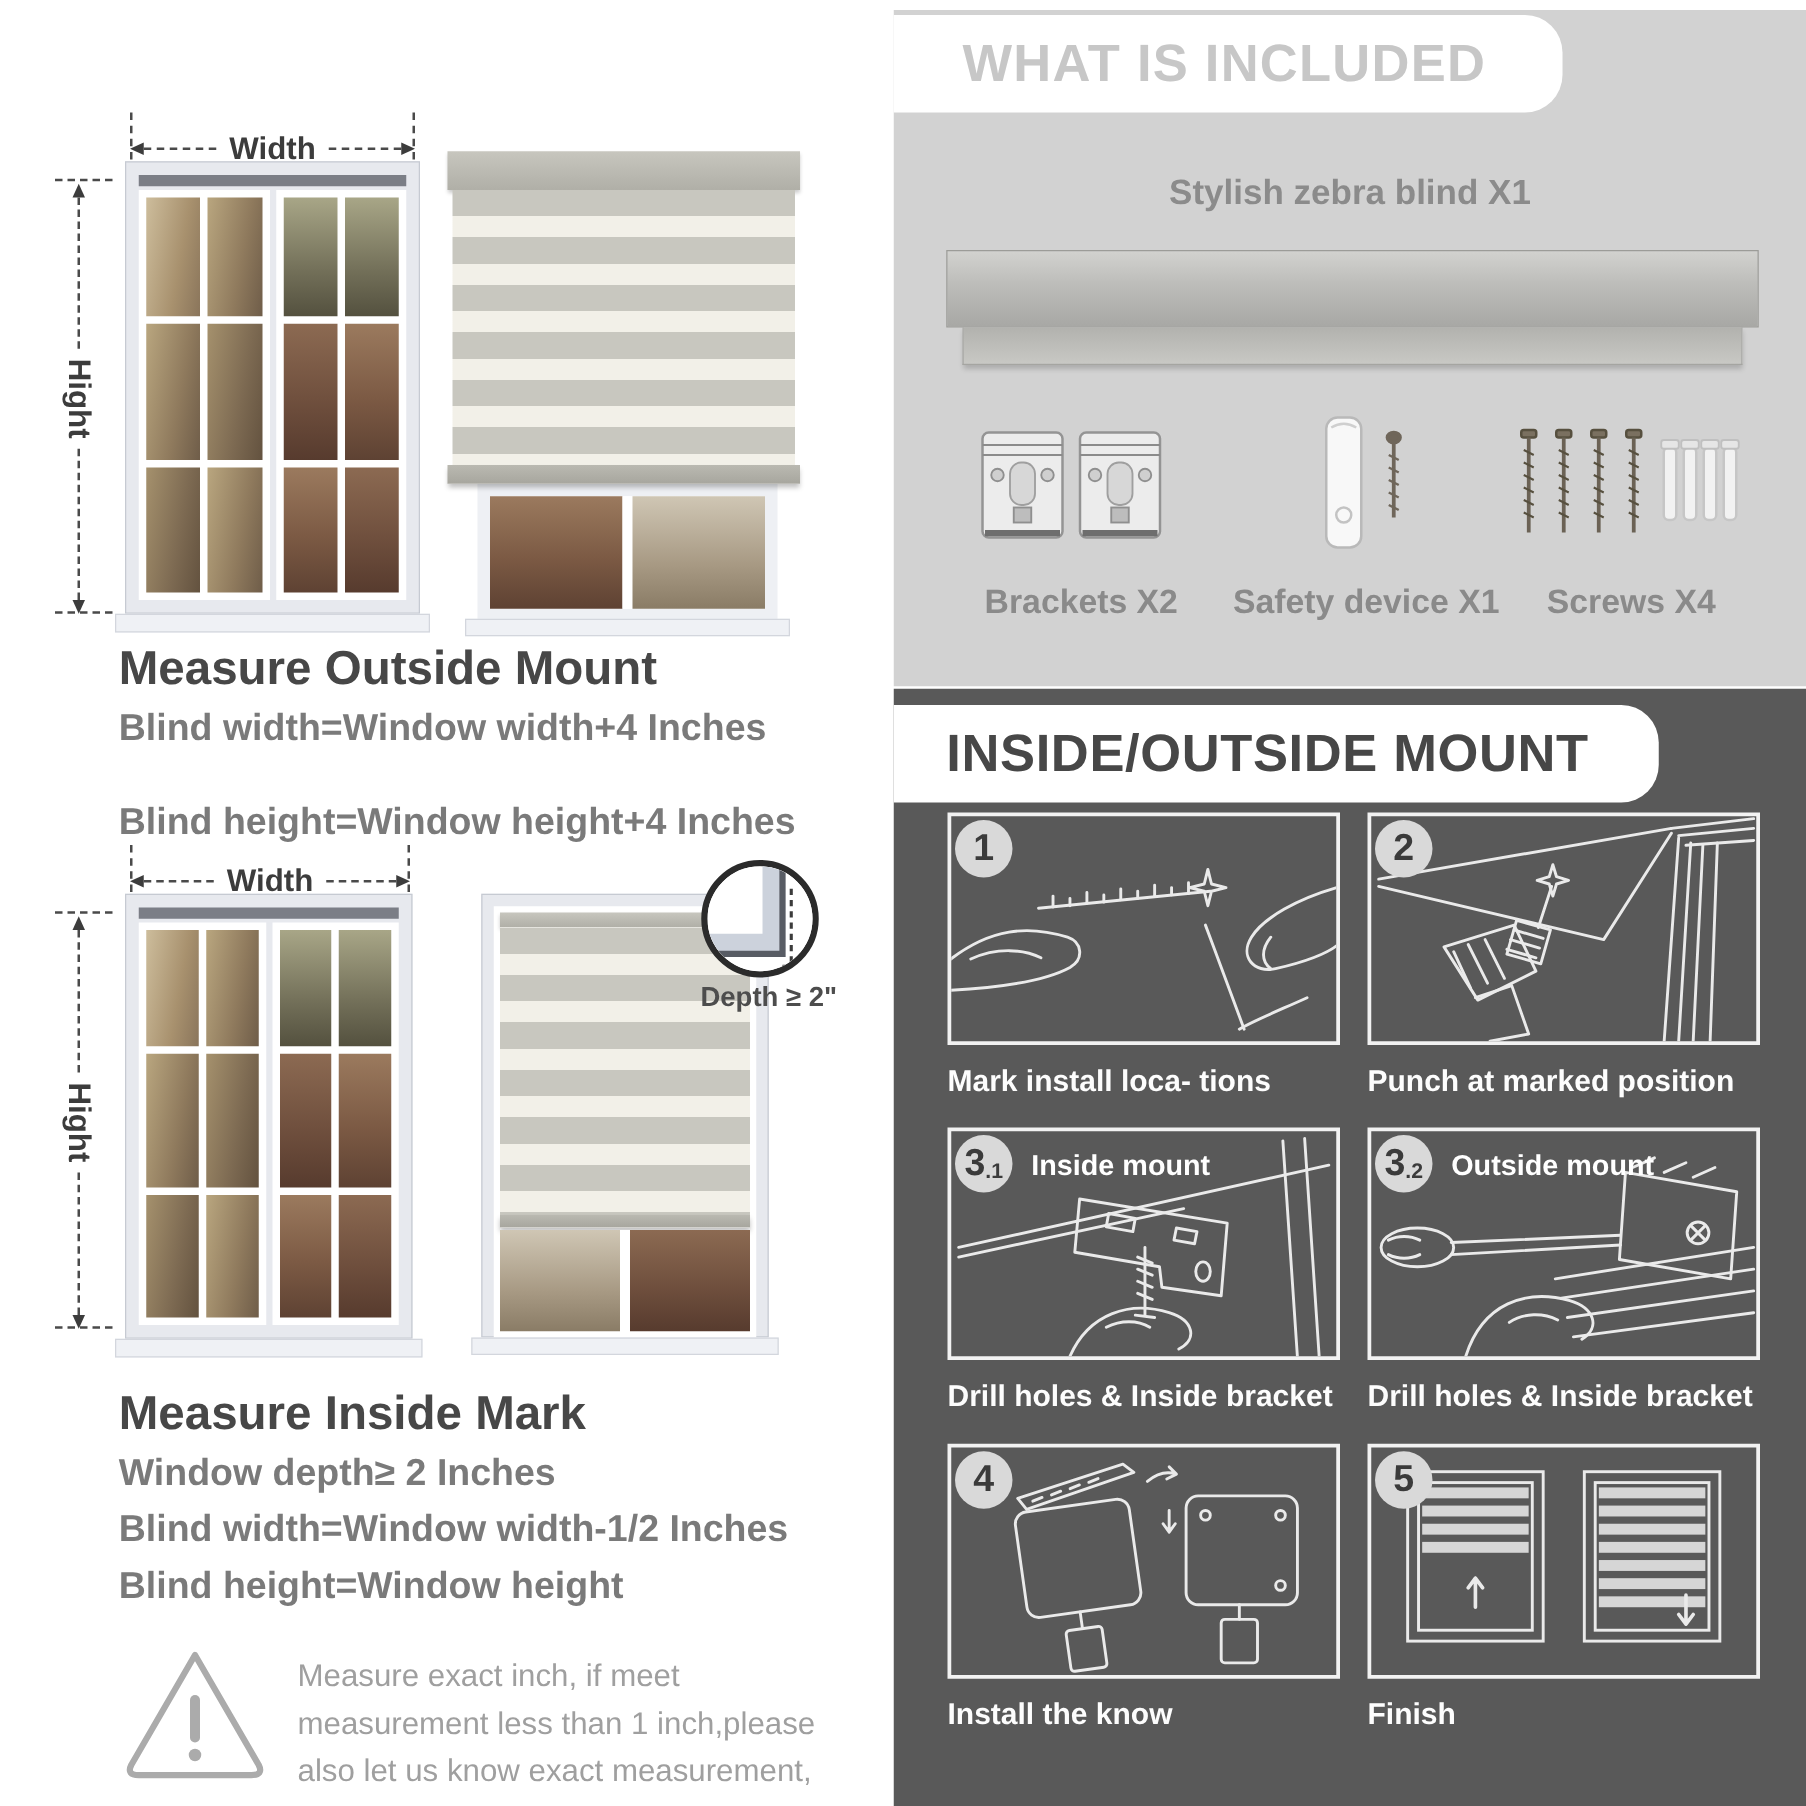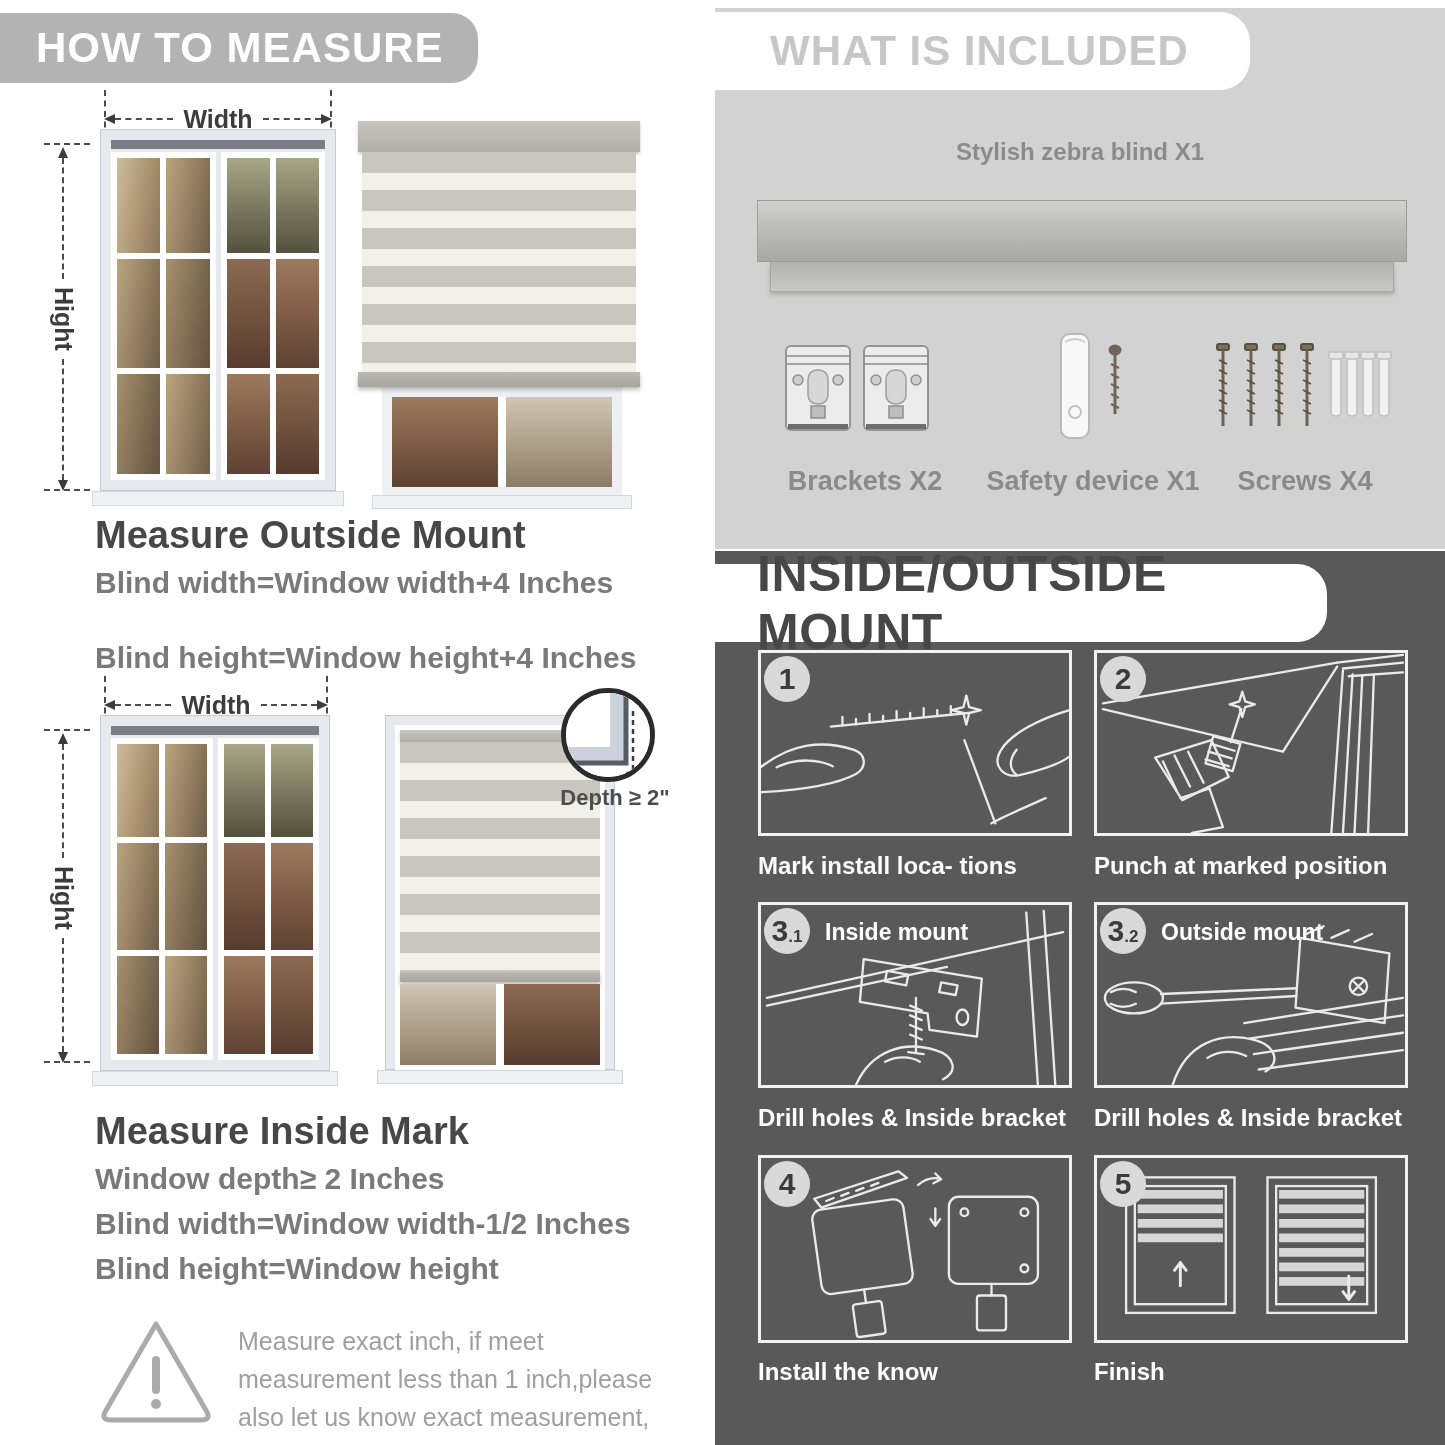--- a/index.html
+++ b/index.html
@@ -10,21 +10,21 @@
   
   .hdr-left{left:0;top:13px;width:478px;height:70px;background:#b3b3b3;
             border-radius:0 26px 26px 0;display:flex;align-items:center;}
   .hdr-left span{color:#fff;font-weight:700;font-size:42px;letter-spacing:1px;padding-left:36px;}
   .panel-light{left:715px;top:8px;width:730px;height:541px;background:#d2d2d2;}
   .panel-dark{left:715px;top:551px;width:730px;height:894px;background:#595959;}
   .wbox{background:#fff;border-radius:0 30px 30px 0;display:flex;align-items:center;}
   .wbox-included{left:715px;top:12px;width:535px;height:78px;}
   .wbox-included span{color:#c7c7c7;font-weight:700;font-size:42px;letter-spacing:1px;padding-left:55px;}
   .wbox-mount{left:715px;top:564px;width:612px;height:78px;}
-  .wbox-mount span{color:#474747;font-weight:700;font-size:50px;letter-spacing:.5px;padding-left:42px;}
+  .wbox-mount span{color:#474747;font-weight:700;font-size:42px;letter-spacing:.5px;padding-left:42px;}
 
   
   .h-meas{left:95px;font-weight:700;font-size:38px;color:#474747;}
   .l-meas{left:95px;font-weight:700;font-size:30px;color:#7a7a7a;}
   .warn-text{left:238px;top:1322px;width:432px;font-size:25px;line-height:38px;color:#9f9f9f;}
 
   
   .meas-w{display:flex;align-items:center;height:22px;}
   .meas-w .dash{flex:1;height:0;border-top:2px dashed #4a4a4a;}
   .meas-w .lbl{font-weight:700;font-size:25px;color:#3c3c3c;padding:0 10px;background:transparent;}
@@ -61,44 +61,41 @@
   .winB .mull{width:8px;background:#fff;}
   .winB .ph{flex:1;}
   .winD-inner{background:#fff;height:100%;padding:5px;display:flex;flex-direction:column;}
   .winD-photo{flex:1;display:flex;margin-top:2px;}
   .winD-photo .mull{width:8px;background:#fff;}
   .winD-photo .ph{flex:1;}
   .det-circle{border:5px solid #2b2b2b;border-radius:50%;background:#fff;overflow:hidden;}
   .depth-lbl{font-weight:700;font-size:22px;color:#4d4d4d;text-align:center;}
 
   
-  .prod-lbl{left:715px;top:138px;width:730px;text-align:center;font-weight:700;font-size:24px;color:#8b8b8b;}
+  .prod-lbl{left:715px;top:138px;width:730px;text-align:center;font-weight:700;font-size:28px;color:#8b8b8b;}
   .hr-main{left:757px;top:200px;width:650px;height:62px;border:1px solid #9c9c98;
            background:linear-gradient(180deg,#d2d2cf,#bcbcb9 45%,#a8a8a5);}
   .hr-lip{left:770px;top:262px;width:624px;height:30px;border:1px solid #a5a5a1;border-top:none;
           background:linear-gradient(180deg,#b2b2ae,#c8c8c4);box-shadow:0 3px 4px rgba(0,0,0,.18);}
   .incl-lbl{font-weight:700;font-size:27px;color:#8a8a8a;text-align:center;}
 
   
   .tile{border:3px solid #f2f2f2;width:314px;height:186px;}
   .badge{left:3px;top:3px;width:46px;height:46px;border-radius:50%;background:#d9d9d9;
          display:flex;align-items:center;justify-content:center;color:#3b3b3b;font-weight:700;font-size:30px;}
   .badge .b-sub{font-size:17px;margin-top:12px;}
   .tile-title{left:64px;top:14px;color:#fff;font-weight:700;font-size:23px;}
   .caption{font-weight:700;font-size:24px;color:#fdfdfd;width:332px;}
   .stepsvg{position:absolute;left:0;top:0;width:100%;height:100%;}
 </style>
 </head>
 <body>
 
 <div id="canvas">
 
-  <div class="abs hdr-left">
-    <span>HOW TO MEASURE</span>
-  </div>
 
   <div class="abs vguide" style="left:104px;top:90px;height:48px;"></div>
   <div class="abs vguide" style="left:330px;top:90px;height:48px;"></div>
   <div class="abs meas-w" style="left:104px;top:108px;width:228px;">
     <div class="arr-l"></div>
     <div class="dash"></div>
     <span class="lbl">Width</span>
     <div class="dash"></div>
     <div class="arr-r"></div>
   </div>

